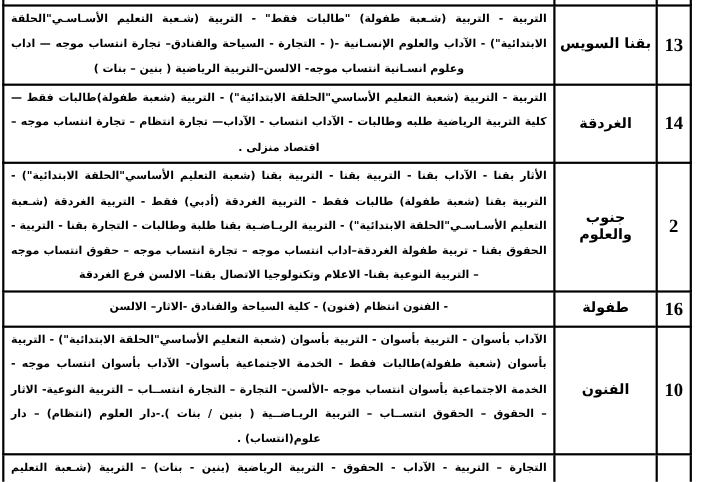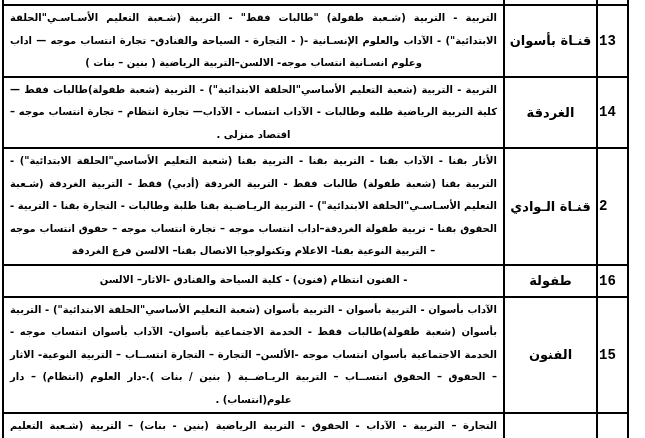--- a/index.html
+++ b/index.html
@@ -30,22 +30,23 @@
     font-weight: bold;
     vertical-align: middle;
     overflow: hidden;
   }
   col.c-num  { width: 31px; }
   col.c-name { width: 93px; }
   col.c-desc { width: 501px; }
 
   td.num {
     direction: ltr;
-    font-size: 14px;
-    font-family: Liberation Mono, monospace;
+    text-align: center;
+    font-size: 17px;
+    font-family: Liberation Serif, serif;
   }
   td.name {
     text-align: center;
     font-size: 13px;
     padding: 0 2px;
   }
   td.desc {
     font-size: 10px;
     line-height: 22.5px;
     text-align: justify;
@@ -75,44 +76,44 @@
       </colgroup>
       <tbody>
         <tr class="sliver">
           <td class="num"></td>
           <td class="name"></td>
           <td class="desc"></td>
         </tr>
 
   <tr>
     <td class="num">13</td>
-    <td class="name">قنـاة بأسوان</td>
+    <td class="name">بقنا السويس</td>
     <td class="desc">التربية - التربية (شـعبة طفولة) "طالبات فقط" - التربية (شـعبة التعليم الأسـاسـي"الحلقة الابتدائية")  - الآداب والعلوم الإنسـانية -( - التجارة - السياحة والفنادق– تجارة انتساب موجه — اداب وعلوم انسـانية انتساب موجه- الالسن–التربية الرياضية ( بنين – بنات )</td>
   </tr>
 
   <tr>
     <td class="num">14</td>
     <td class="name">الغردقة</td>
     <td class="desc">التربية - التربية  (شعبة التعليم الأساسي"الحلقة الابتدائية") - التربية (شعبة طفولة)طالبات فقط —كلية التربية الرياضية طلبه وطالبات -  الآداب انتساب - الآداب— تجارة انتظام – تجارة انتساب موجه – اقتصاد منزلى .</td>
   </tr>
 
   <tr>
     <td class="num">2</td>
-    <td class="name">قنـاة الـوادي</td>
+    <td class="name">جنوب والعلوم</td>
     <td class="desc">الأثار بقنا - الآداب بقنا - التربية بقنا - التربية بقنا (شعبة التعليم الأساسي"الحلقة الابتدائية") - التربية بقنا (شعبة طفولة) طالبات فقط - التربية الغردقة (أدبي) فقط - التربية الغردقة (شـعبة التعليم الأسـاسـي"الحلقة الابتدائية") - التربية الريـاضـية بقنا طلبة وطالبات - التجارة بقنا - التربية - الحقوق بقنا - تربية طفولة الغردقة–اداب انتساب موجه – تجارة انتساب موجه – حقوق انتساب موجه – التربية النوعية بقنا- الاعلام وتكنولوجيا الاتصال بقنا– الالسن فرع الغردقة</td>
   </tr>
 
   <tr>
     <td class="num">16</td>
     <td class="name">طفولة</td>
     <td class="desc">- الفنون انتظام (فنون) - كلية السياحة والفنادق -الاثار– الالسن</td>
   </tr>
 
   <tr>
-    <td class="num">15</td>
+    <td class="num">10</td>
     <td class="name">الفنون</td>
     <td class="desc">الآداب بأسوان - التربية بأسوان - التربية بأسوان (شعبة التعليم الأساسي"الحلقة الابتدائية") - التربية بأسوان (شعبة طفولة)طالبات فقط - الخدمة الاجتماعية بأسوان- الآداب بأسوان انتساب موجه - الخدمة الاجتماعية بأسوان انتساب موجه -الألسن– التجارة – التجارة انتســاب – التربية النوعية- الاثار – الحقوق – الحقوق انتســاب – التربية الريـاضــية ( بنين / بنات ).-دار العلوم (انتظام) – دار علوم(انتساب) .</td>
   </tr>
 
   <tr>
     <td class="num">18</td>
     <td class="name">بنهـا</td>
     <td class="desc">التجارة – التربية - الآداب - الحقوق - التربية الرياضية (بنين - بنات) – التربية (شـعبة التعليم الأسـاسـي"الحلقة الابتدائية") – تجارة انتساب موجه – حقوق انتساب موجه –اداب انتساب موجه –التربية النوعية .</td>
   </tr>
 </tbody>

